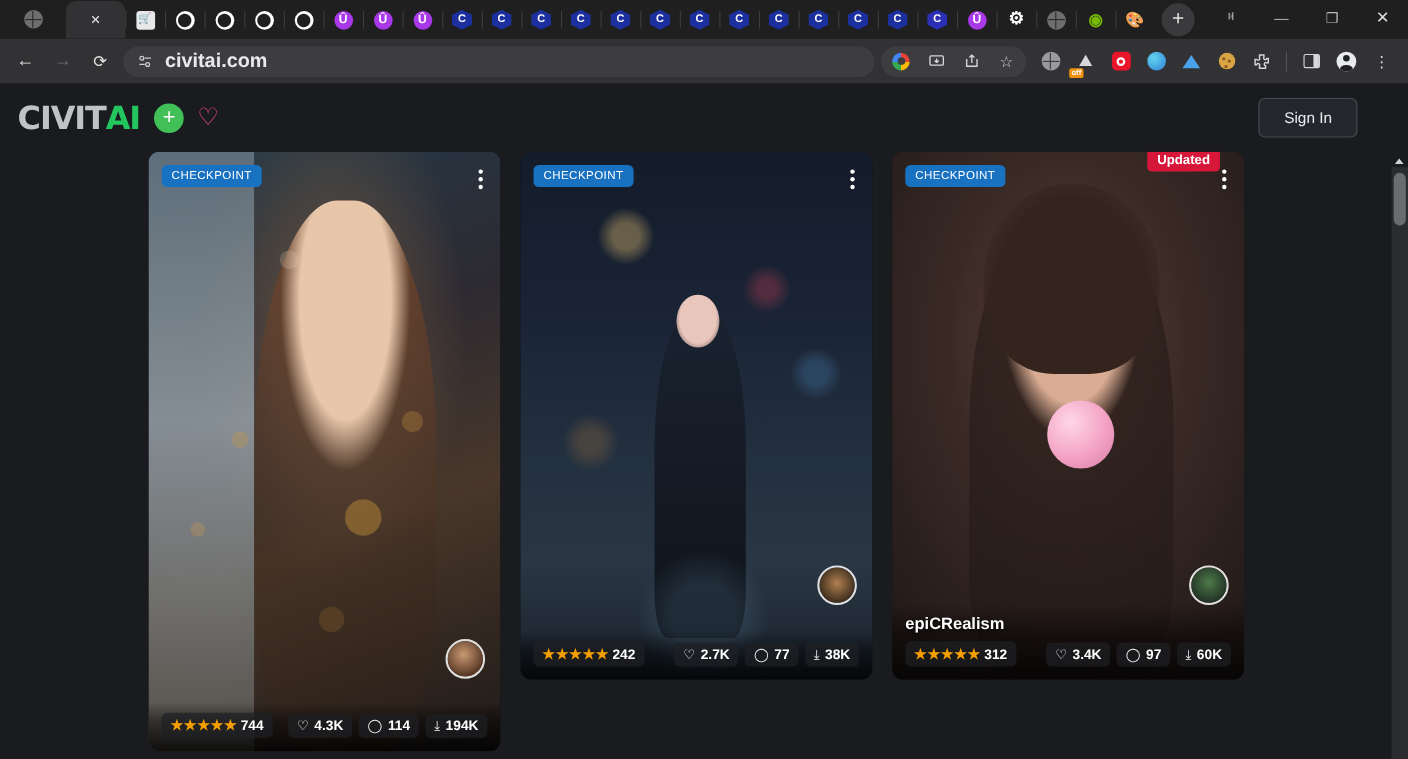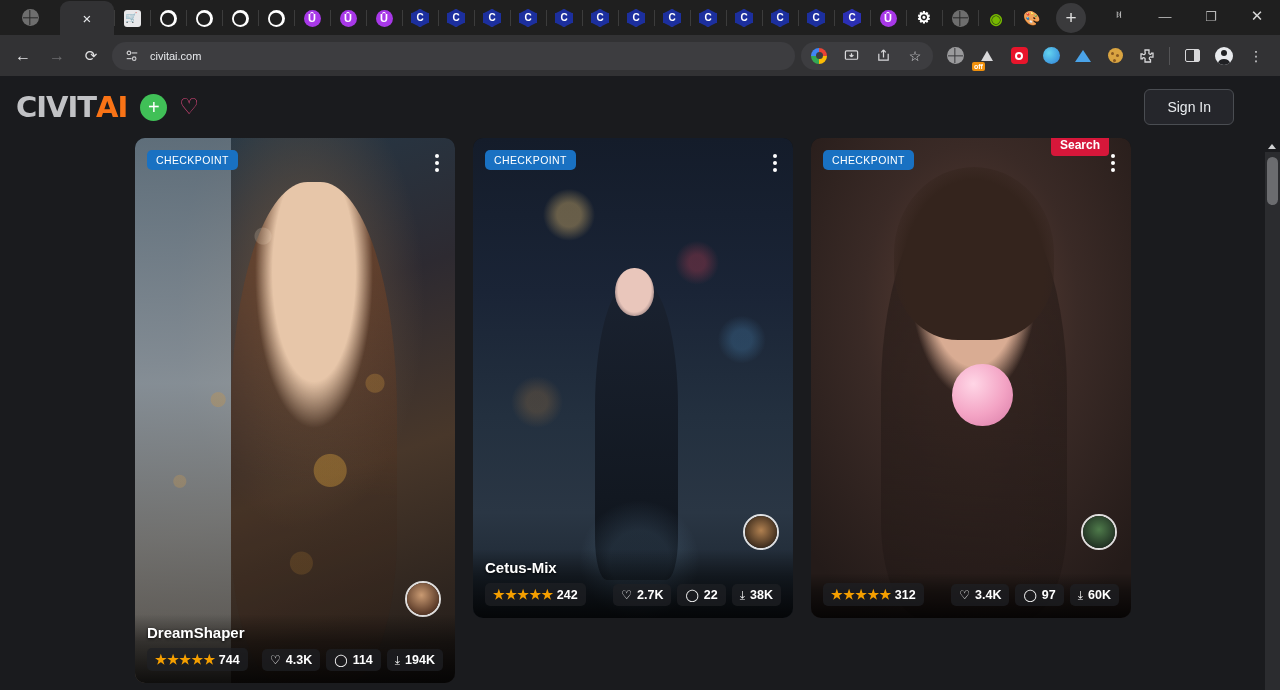--- a/index.html
+++ b/index.html
@@ -95,21 +95,21 @@
   .navbtn.reload { font-size: 15px; }
   .urlbar {
     flex: 1; height: 28px; background: #3d3d40; border-radius: 14px;
     display: flex; align-items: center; padding: 0 12px;
     margin: 0 6px 0 2px; max-width: 700px;
   }
   .urlbar .lockico {
     width: 16px; height: 16px; margin-right: 10px;
     color: #cfcfd1; display:flex; align-items:center; justify-content:center;
   }
-  .urlbar .urltext { color: #e8eaed; font-size: 11px; }
+  .urlbar .urltext { color: #e8eaed; font-size: 18px; font-weight: bold; }
   .omni-right { display: flex; align-items: center; margin-left: auto; }
   .obtn {
     width: 28px; height: 28px; margin: 0 2px;
     display: flex; align-items: center; justify-content: center;
     color: #d8d8da; font-size: 14px; border-radius: 50%; position: relative;
   }
   .obtn-pillgroup {
     display: flex; align-items: center; background: #3d3d40;
     border-radius: 15px; padding: 0 2px; margin-right: 6px;
   }
@@ -153,21 +153,21 @@
     height: 62px; background: #1a1b1e;
     display: flex; align-items: center; padding: 0 16px;
     position: relative; z-index: 5;
   }
   .civ-logo {
     font-family: "DejaVu Sans", sans-serif;
     font-size: 29px; font-weight: bold; letter-spacing: -1px;
     display: flex; align-items: center; text-align: center;
   }
   .civ-logo .p1 { color: #c1c2c5; }
-  .civ-logo .p2 { color: #f97316; }
+  .civ-logo .p2 { color: #22c55e; }
   .plus-btn {
     width: 27px; height: 27px; border-radius: 50%;
     background: #40c057; color: #fff; margin-left: 13px;
     display: flex; align-items: center; justify-content: center;
     font-size: 20px; font-weight: 400; line-height: 1;
   }
   .heart-btn { margin-left: 12px; color: #e64980; font-size: 22px; line-height: 1; }
   .searchwrap {
     position: absolute; left: 378px; width: 500px; height: 40px;
     background: #25262b; border: 1px solid #373a40; border-radius: 8px;
@@ -498,21 +498,20 @@
       <div class="badge-type">CHECKPOINT</div>
       <div class="kebab">
           <i></i>
           <i></i>
           <i></i>
         </div>
       <div class="card-avatar" style="bottom:66px;">
         <div style="position:absolute;inset:0;background:radial-gradient(circle at 45% 38%,#c99a72,#5a3a28 70%);"></div>
       </div>
       <div class="card-foot">
-        <div class="card-title">DreamShaper</div>
         <div class="stats-row">
           <div class="pill rating">
             <span class="stars">★★★★★</span>
             <span class="mini">744</span>
           </div>
           <div class="stats-spacer"></div>
           <div class="pill">
             <span class="gico">♡</span>
             <span>4.3K</span>
           </div>
@@ -536,60 +535,60 @@
       <div class="badge-type">CHECKPOINT</div>
       <div class="kebab">
           <i></i>
           <i></i>
           <i></i>
         </div>
       <div class="card-avatar" style="bottom:68px;">
         <div style="position:absolute;inset:0;background:radial-gradient(circle at 50% 45%,#b08050,#3a2a1c 75%);"></div>
       </div>
       <div class="card-foot">
-        <div class="card-title">Cetus-Mix</div>
         <div class="stats-row">
           <div class="pill rating">
             <span class="stars">★★★★★</span>
             <span class="mini">242</span>
           </div>
           <div class="stats-spacer"></div>
           <div class="pill">
             <span class="gico">♡</span>
             <span>2.7K</span>
           </div>
           <div class="pill">
             <span class="gico">◯</span>
-            <span>22</span>
+            <span>77</span>
           </div>
           <div class="pill">
             <span class="gico">⤓</span>
             <span>38K</span>
           </div>
         </div>
       </div>
     </div>
 
     <div class="card mid">
       <div class="card-img art3">
         <div class="art3-fig"></div>
           <div class="art3-hair"></div>
           <div class="art3-bubble"></div>
       </div>
       <div class="badge-type">CHECKPOINT</div>
-      <div class="badge-corner">Search</div>
+      <div class="badge-corner">Updated</div>
       <div class="kebab">
           <i></i>
           <i></i>
           <i></i>
         </div>
       <div class="card-avatar" style="bottom:68px;">
         <div style="position:absolute;inset:0;background:radial-gradient(circle at 50% 42%,#4e7a4a,#1f2e22 78%);"></div>
       </div>
       <div class="card-foot">
+        <div class="card-title">epiCRealism</div>
         <div class="stats-row">
           <div class="pill rating">
             <span class="stars">★★★★★</span>
             <span class="mini">312</span>
           </div>
           <div class="stats-spacer"></div>
           <div class="pill">
             <span class="gico">♡</span>
             <span>3.4K</span>
           </div>

